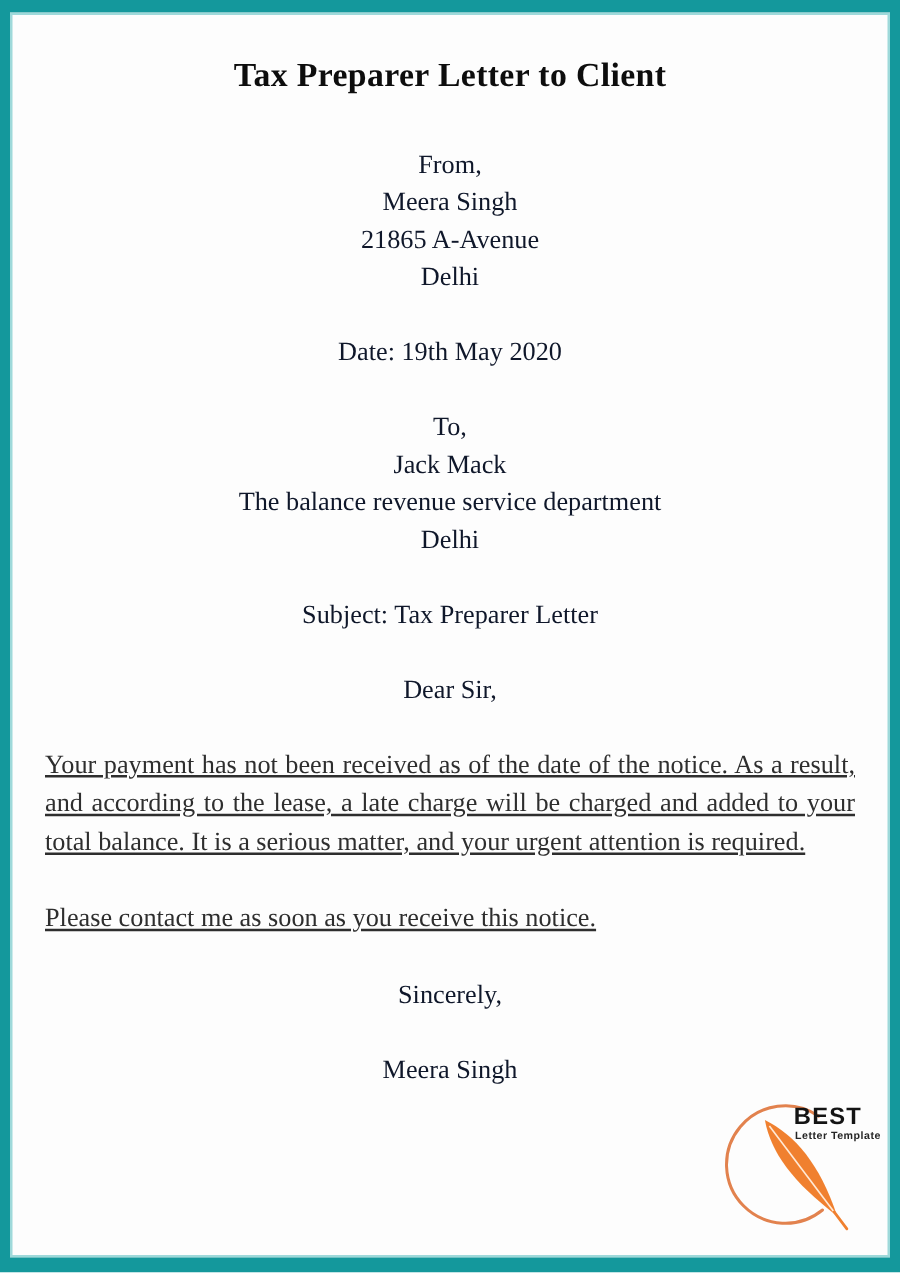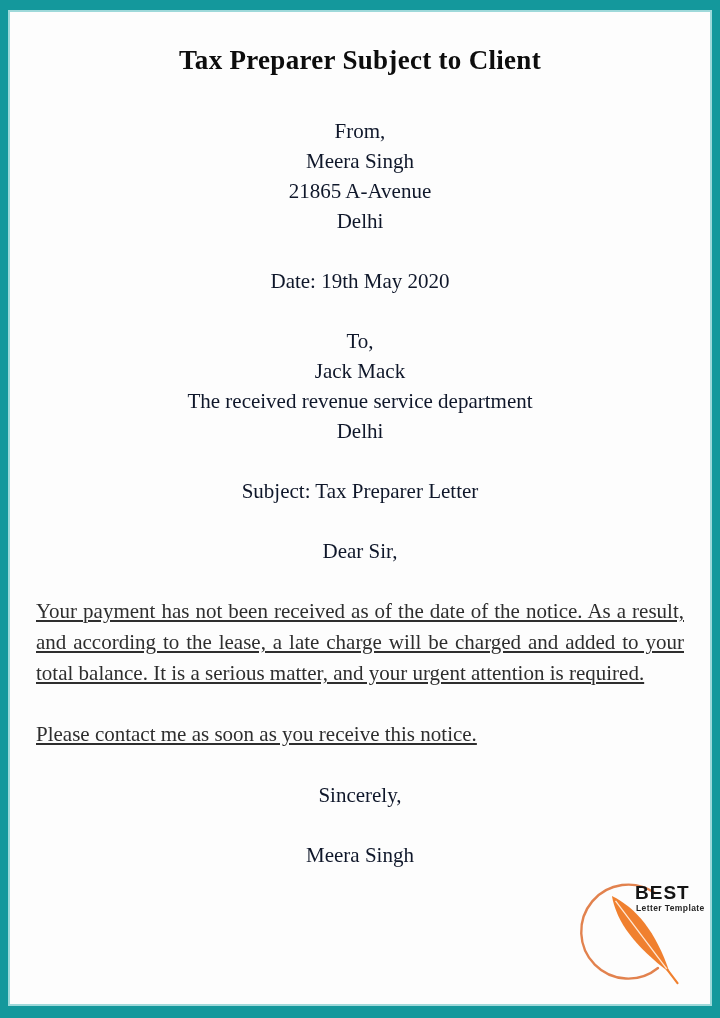--- a/index.html
+++ b/index.html
@@ -62,35 +62,35 @@
   }
 
   .logo svg { display: block; width: 132px; height: 128px; }
 </style>
 </head>
 <body>
 
 <div class="page">
   <div class="content">
 
-    <h1 class="title">Tax Preparer Subject to Client</h1>
+    <h1 class="title">Tax Preparer Letter to Client</h1>
 
     <div class="block">
       <div>From,</div>
       <div>Meera Singh</div>
       <div>21865 A-Avenue</div>
       <div>Delhi</div>
     </div>
 
     <p class="line single">Date: 19th May 2020</p>
 
     <div class="block">
       <div>To,</div>
       <div>Jack Mack</div>
-      <div>The received revenue service department</div>
+      <div>The balance revenue service department</div>
       <div>Delhi</div>
     </div>
 
     <p class="line single">Subject: Tax Preparer Letter</p>
 
     <p class="line single">Dear Sir,</p>
 
     <p class="body-par">Your payment has not been received as of the date of the notice. As a result, and according to the lease, a late charge will be charged and added to your total balance. It is a serious matter, and your urgent attention is required.</p>
 
     <p class="body-par">Please contact me as soon as you receive this notice.</p>

